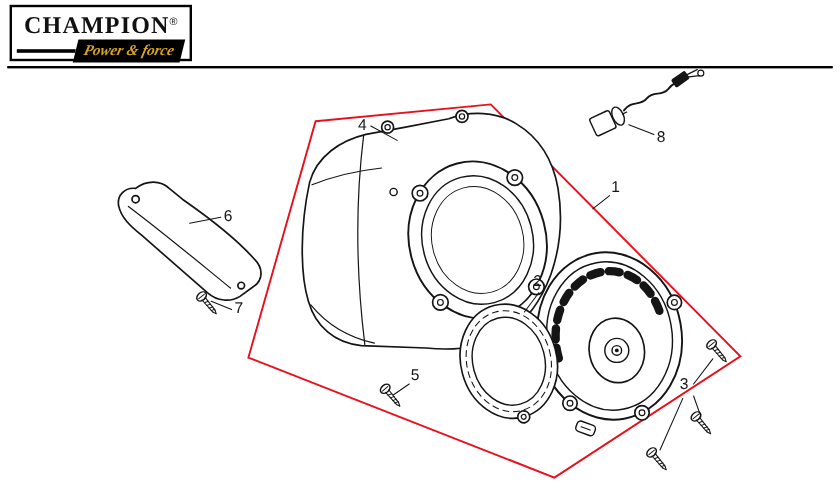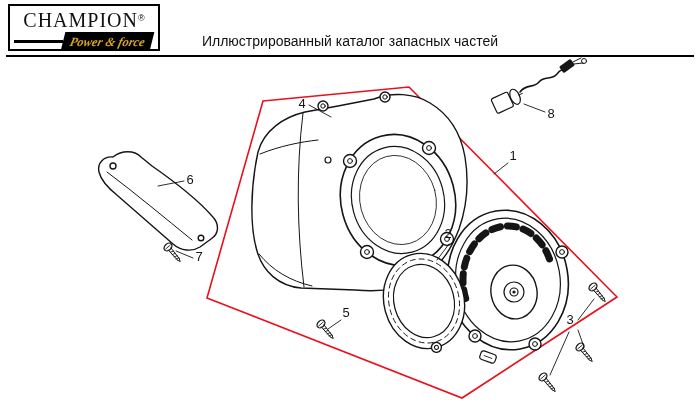--- a/index.html
+++ b/index.html
@@ -4,21 +4,21 @@
 <style>
   body{margin:0}
   .page{position:relative;width:700px;height:412px;background:#fff;color:#111;
         font-family:"Liberation Sans",sans-serif;overflow:hidden}
   
   .header{position:absolute;left:0;top:0;width:700px;height:57px;z-index:2}
   .rule{position:absolute;left:6px;right:6px;top:55px;height:2px;background:#000}
   .logo{position:absolute;left:8px;top:4px;width:152px;height:47px;border:2.5px solid #000;
         box-sizing:border-box;padding:1px 4px 2px;background:#fff}
   .brand-row{text-align:center;line-height:22px;white-space:nowrap}
-  .brand{font-family:"Liberation Serif",serif;font-weight:normal;font-size:20px;letter-spacing:1px}
+  .brand{font-family:"Liberation Serif",serif;font-weight:bold;font-size:20px;letter-spacing:1px}
   .reg{font-size:9px;vertical-align:super}
   .tag-row{display:flex;align-items:center;height:16px}
   .tag-line-bar{flex:1;height:2.5px;background:#000}
   .tag-chip{background:#000;transform:skewX(-14deg);padding:0 7px 1px;margin-right:2px}
   .tag-text{display:inline-block;color:#d8a425;font-style:italic;font-weight:bold;
             font-size:12.5px;font-family:"Liberation Serif",serif;white-space:nowrap}
   .title{position:absolute;left:0;right:0;top:33px;text-align:center;font-size:14px}
   .model{position:absolute;right:10px;top:34px;font-size:13px}
   
   .diagram{position:absolute;left:0;top:0;z-index:1}
@@ -163,17 +163,16 @@
       <div class="brand-row">
         <span class="brand">CHAMPION</span><span class="reg">®</span>
       </div>
       <div class="tag-row">
         <span class="tag-line-bar"></span>
         <span class="tag-chip">
           <span class="tag-text">Power &amp; force</span>
         </span>
       </div>
     </div>
-    <div class="title">Иллюстрированный каталог запасных частей</div>
     <div class="rule"></div>
   </header>
 
 </div>
 
 </body></html>

